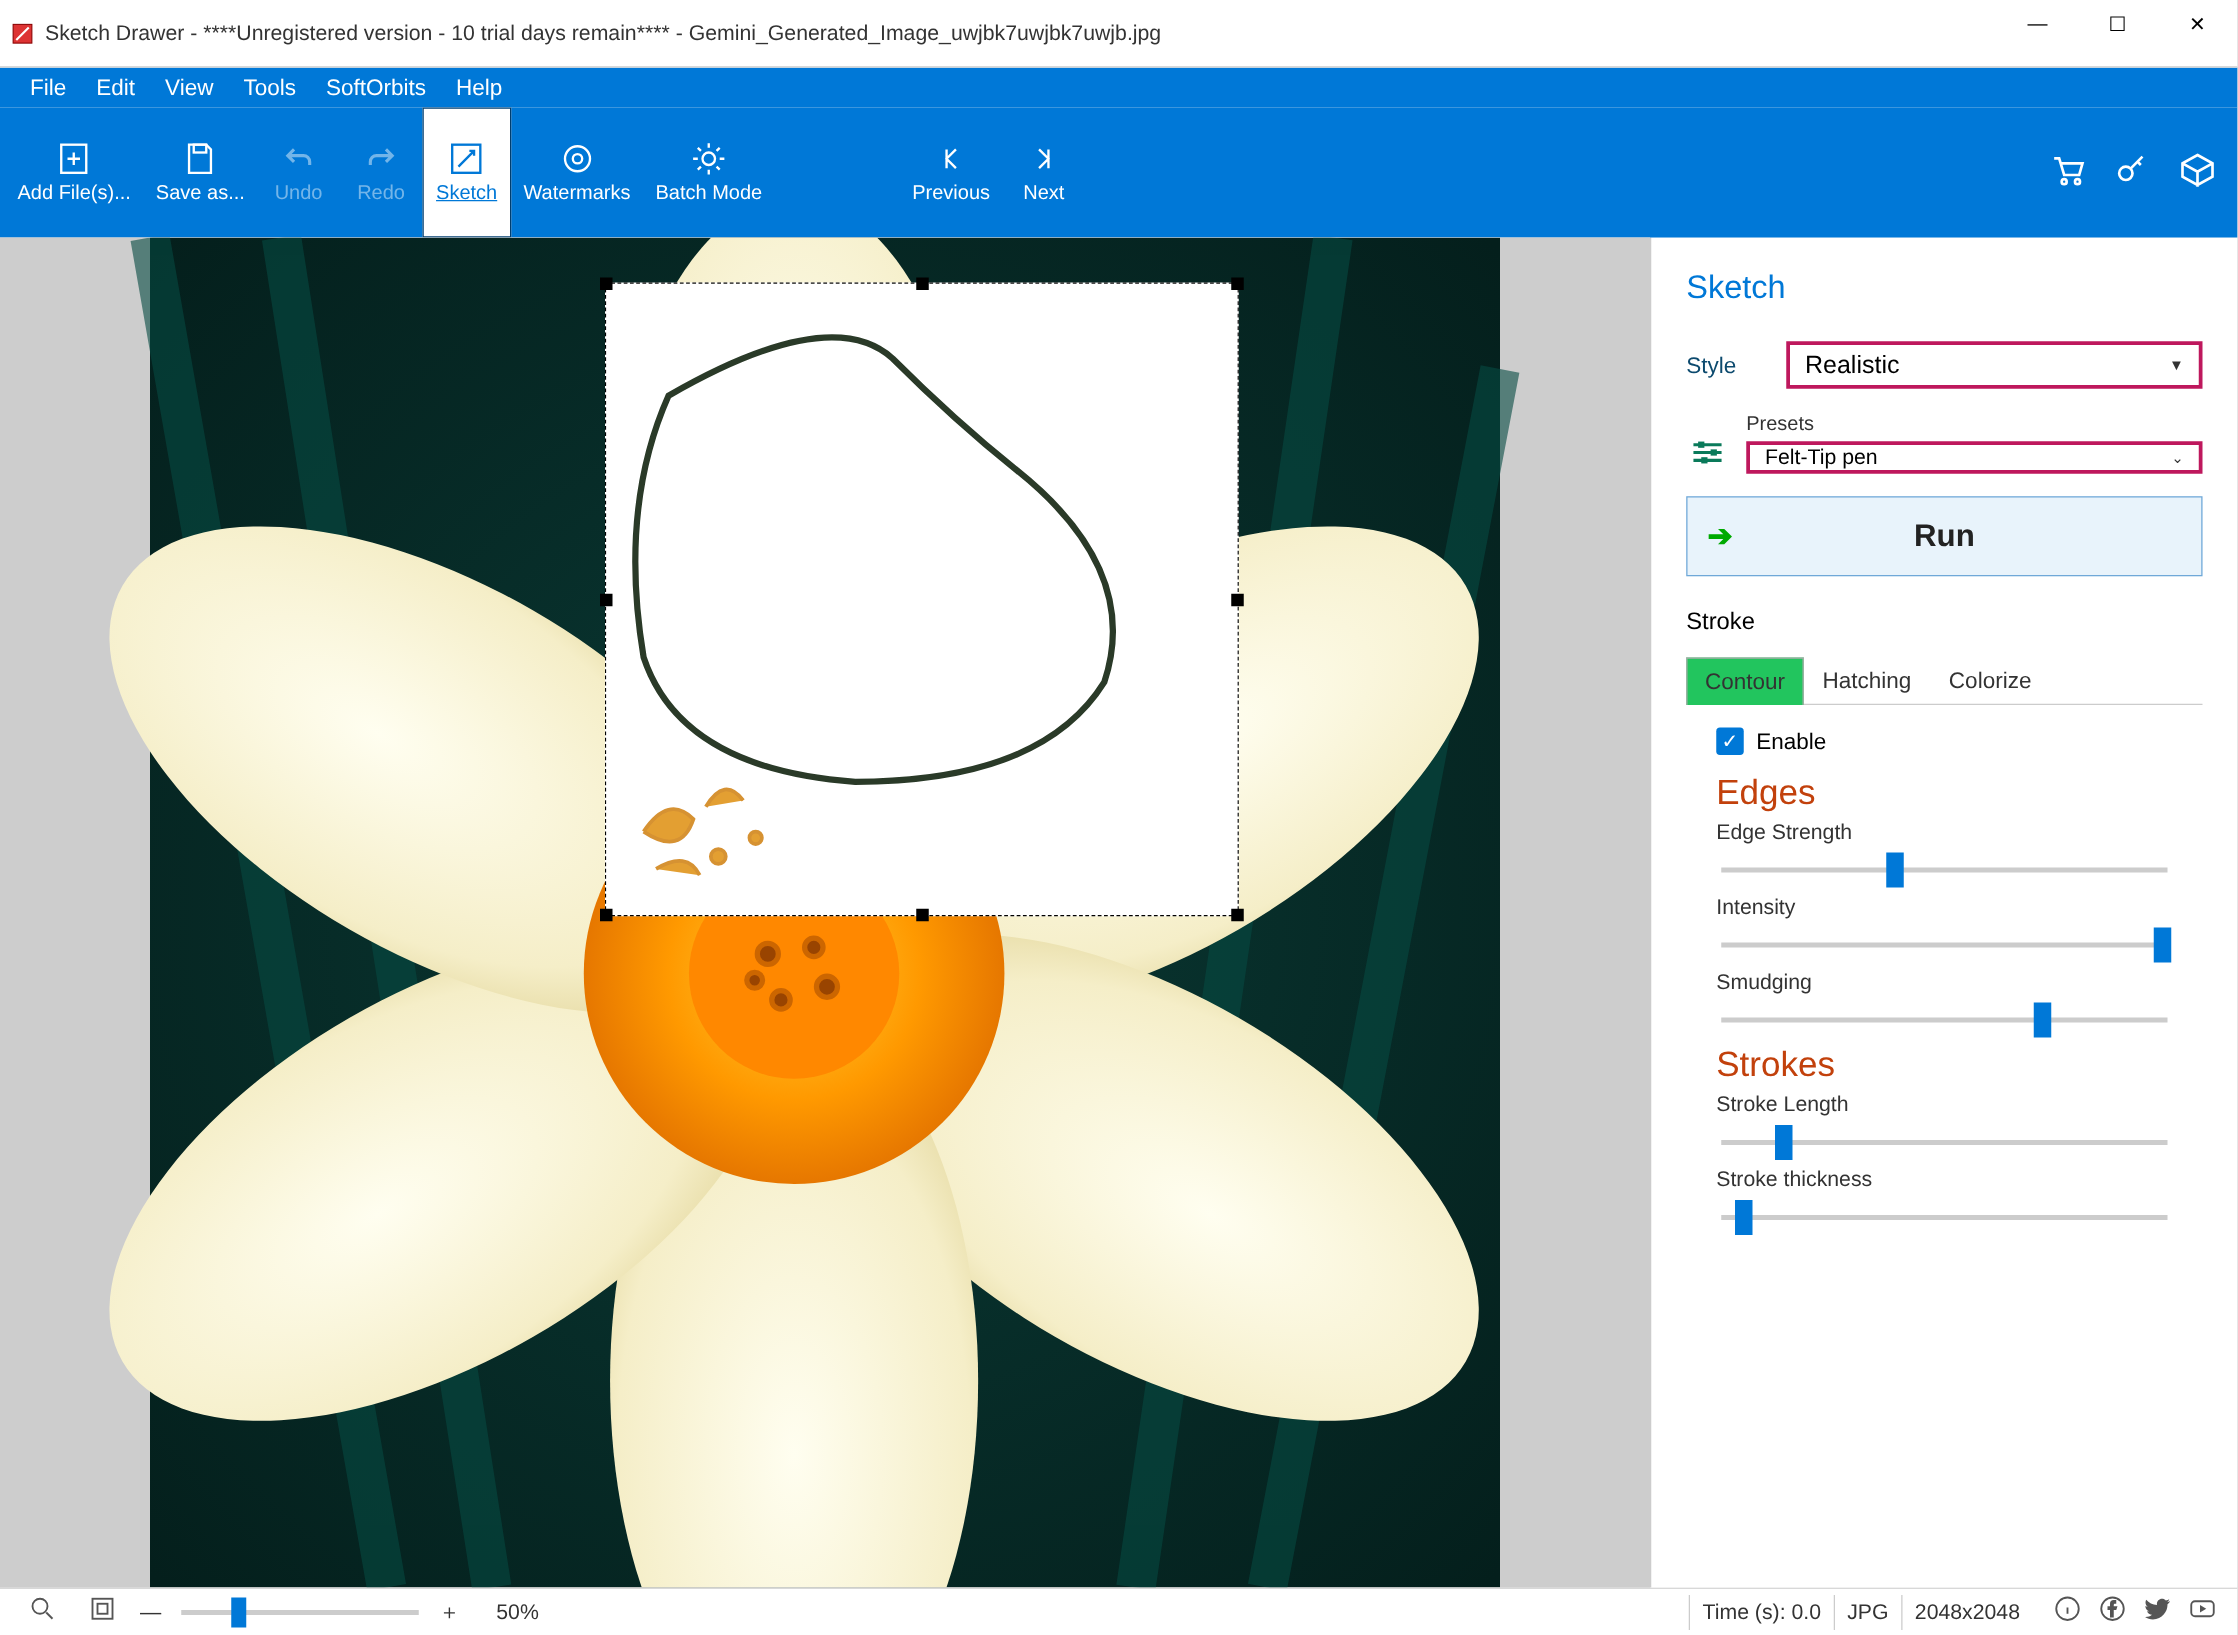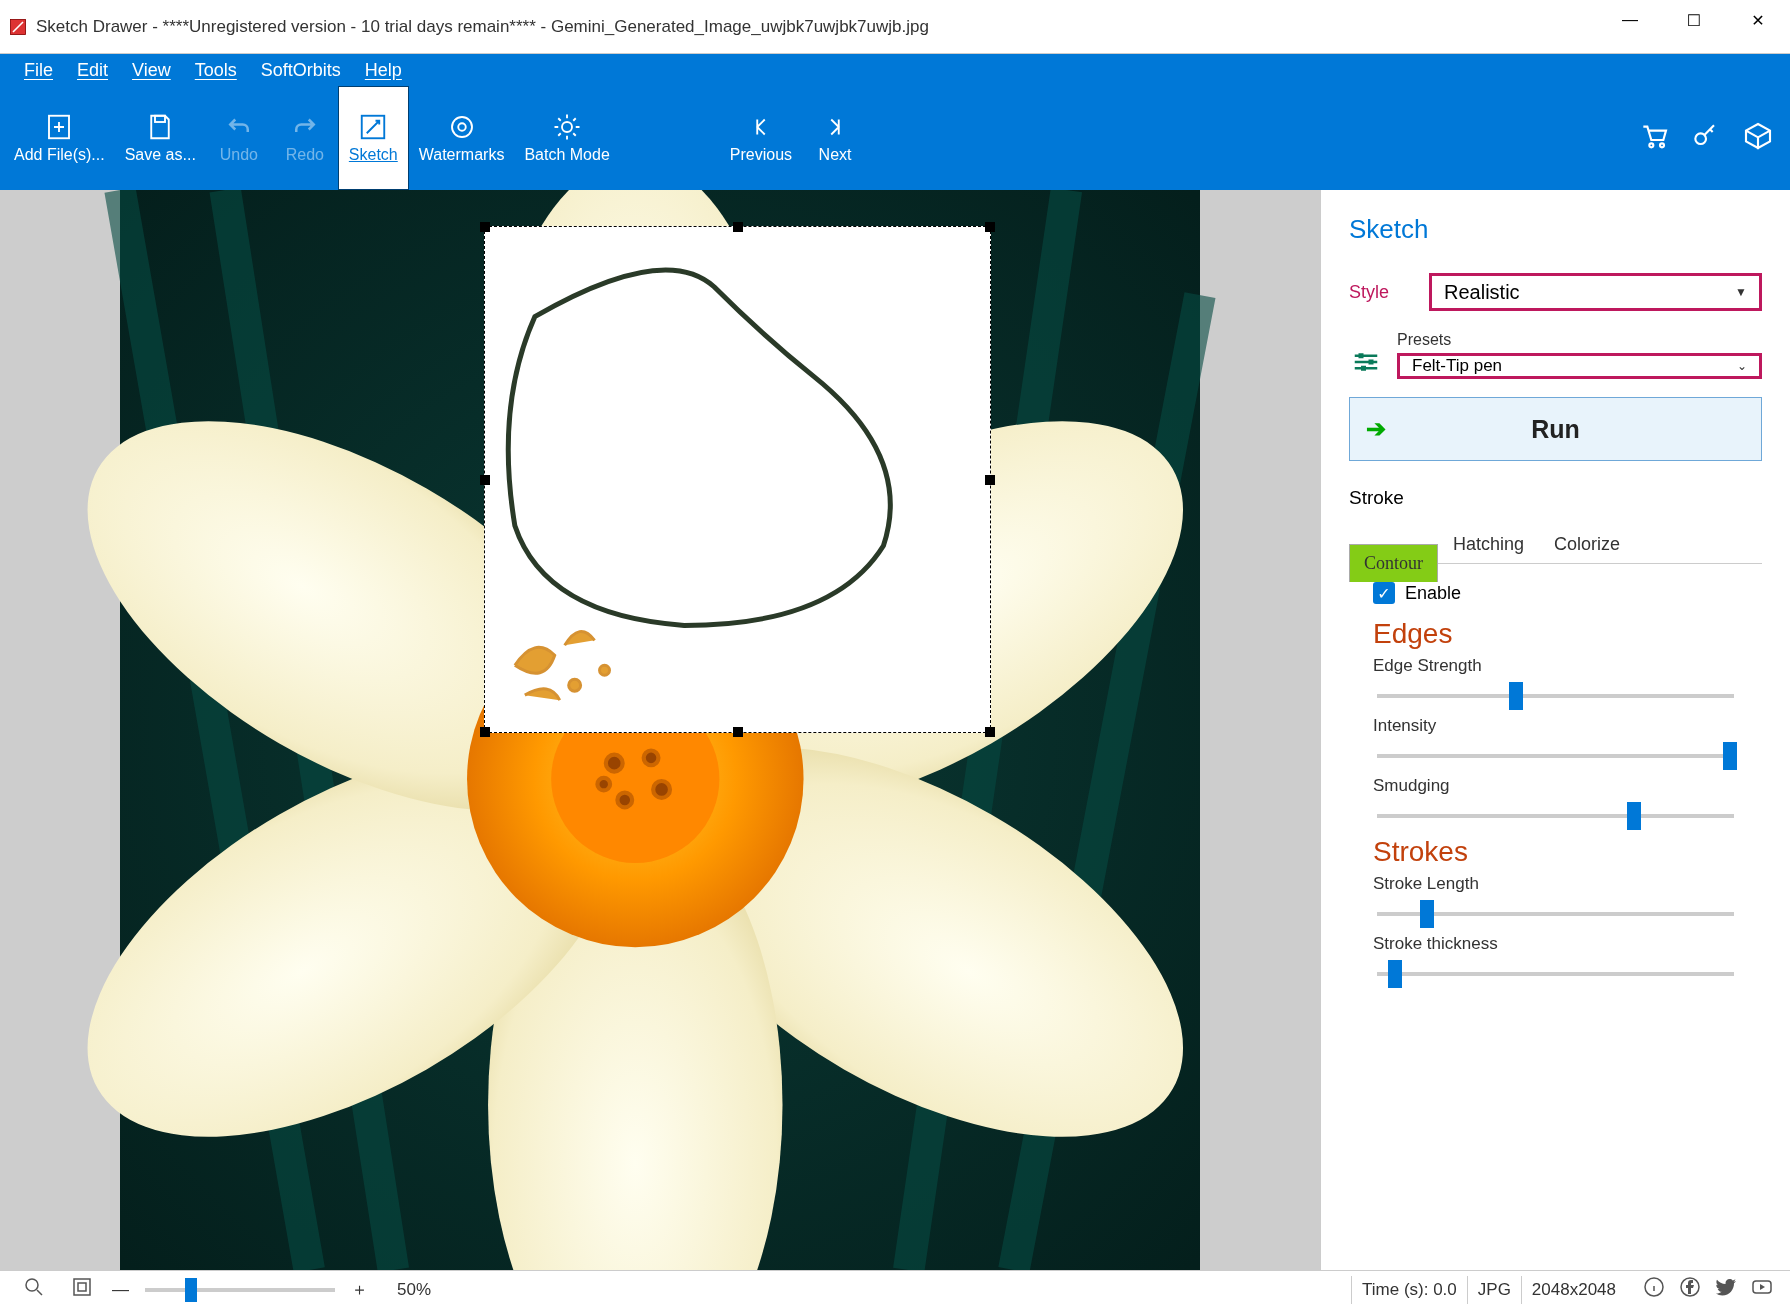--- a/index.html
+++ b/index.html
@@ -7,21 +7,21 @@
 
 
 .titlebar { height: 54px; background: #fff; display: flex; align-items: center; padding: 0 8px; border-bottom: 1px solid #ccc; position: relative; }
 .titlebar .icon { width: 20px; height: 20px; margin-right: 8px; }
 .titlebar .title { font-size: 17px; color: #333; flex: 1; }
 .winbtns { position: absolute; right: 0; top: 0; display: flex; }
 .winbtn { width: 64px; height: 40px; display: flex; align-items: center; justify-content: center; font-size: 16px; color: #000; }
 
 
 .menubar { height: 32px; background: #0078d7; display: flex; align-items: center; padding: 0 12px; }
-.menubar .menuitem { color: #fff; font-size: 18px; padding: 4px 12px; text-decoration: underline; text-underline-offset: 3px; }
+.menubar .menuitem { color: #fff; font-size: 18px; padding: 4px 12px; text-underline-offset: 3px; }
 .menubar .menuitem.no-ul { text-decoration: none; }
 
 
 .ribbon { height: 104px; background: #0078d7; display: flex; align-items: stretch; padding: 0 4px; position: relative; }
 .ribbon-btn { display: flex; flex-direction: column; align-items: center; justify-content: center; padding: 4px 10px; color: #fff; font-size: 16px; text-align: center; min-width: 66px; }
 .ribbon-btn svg { width: 30px; height: 30px; margin-bottom: 4px; }
 .ribbon-btn.active { background: #fff; color: #0078d7; border: 1px solid #003e70; text-decoration: underline; }
 .ribbon-btn.disabled { opacity: 0.45; text-align: right; }
 .ribbon-sep { width: 100px; }
 .ribbon-right { position: absolute; right: 16px; top: 0; bottom: 0; display: flex; align-items: center; gap: 20px; }
@@ -35,33 +35,33 @@
 .preview-box { position: absolute; left: 484px; top: 36px; width: 507px; height: 507px; border: 1px dashed #000; background: #fff; }
 .handle { position: absolute; width: 10px; height: 10px; background: #000; }
 .handle.tl { left: -5px; top: -5px; } .handle.tm { left: 50%; top: -5px; margin-left: -5px; } .handle.tr { right: -5px; top: -5px; }
 .handle.ml { left: -5px; top: 50%; margin-top: -5px; } .handle.mr { right: -5px; top: 50%; margin-top: -5px; }
 .handle.bl { left: -5px; bottom: -5px; } .handle.bm { left: 50%; bottom: -5px; margin-left: -5px; } .handle.br { right: -5px; bottom: -5px; }
 
 
 .panel { width: 470px; background: #fff; border-left: 1px solid #ccc; padding: 24px 28px 16px 28px; overflow-y: auto; }
 .panel h2 { color: #0078d7; font-size: 26px; font-weight: 400; margin-bottom: 28px; }
 .row { display: flex; align-items: center; margin-bottom: 20px; gap: 20px; }
-.row label { font-size: 18px; color: #be185d; width: 60px; }
+.row label { font-size: 18px; color: #0c4a6e; width: 60px; }
 .select { flex: 1; height: 38px; border: 3px solid #be185d; padding: 0 12px; font-size: 20px; display: flex; align-items: center; justify-content: space-between; background: #fff; }
 .select .arrow { font-size: 12px; color: #333; }
 .presets-row { display: flex; align-items: flex-end; gap: 14px; margin-bottom: 18px; }
 .presets-icon { width: 34px; height: 34px; display: flex; align-items: center; justify-content: center; }
 .presets-col { flex: 1; }
 .presets-col .plabel { font-size: 16px; color: #333; margin-bottom: 4px; }
 .run-btn { width: 100%; height: 64px; background: #e8f3fb; border: 1px solid #6fa8d8; display: flex; align-items: center; justify-content: center; font-size: 25px; font-weight: 700; color: #222; position: relative; margin-bottom: 26px; }
 .run-btn .arrow-ic { position: absolute; left: 16px; font-size: 24px; color: #0a0; }
 .opts-label { font-size: 19px; margin-bottom: 16px; }
 .tabs { display: flex; border-bottom: 1px solid #ccc; margin-bottom: 18px; }
 .tab { padding: 8px 14px; font-size: 18px; color: #333; border: 1px solid transparent; border-bottom: none; }
-.tab.active { border-color: #aaa; background: #84cc16; position: relative; top: 19px; font-family: Liberation Serif, serif; }
+.tab.active { border-color: #aaa; background: #22c55e; position: relative; top: 1px; }
 .chk-row { display: flex; align-items: center; gap: 10px; margin: 8px 0 14px 24px; }
 .chk { width: 22px; height: 22px; background: #0078d7; border-radius: 3px; display: flex; align-items: center; justify-content: center; color: #fff; font-size: 16px; }
 .chk-label { font-size: 18px; }
 .group-h { font-size: 28px; color: #c2410c; margin: 6px 0 6px 24px; }
 .slider-block { margin: 4px 24px 18px 24px; }
 .slider-label { font-size: 17px; color: #333; margin-bottom: 18px; }
 .slider-track { position: relative; height: 4px; background: #ccc; margin: 14px 4px 12px 4px; }
 .slider-thumb { position: absolute; top: -12px; width: 14px; height: 28px; background: #0078d7; }
 
 

